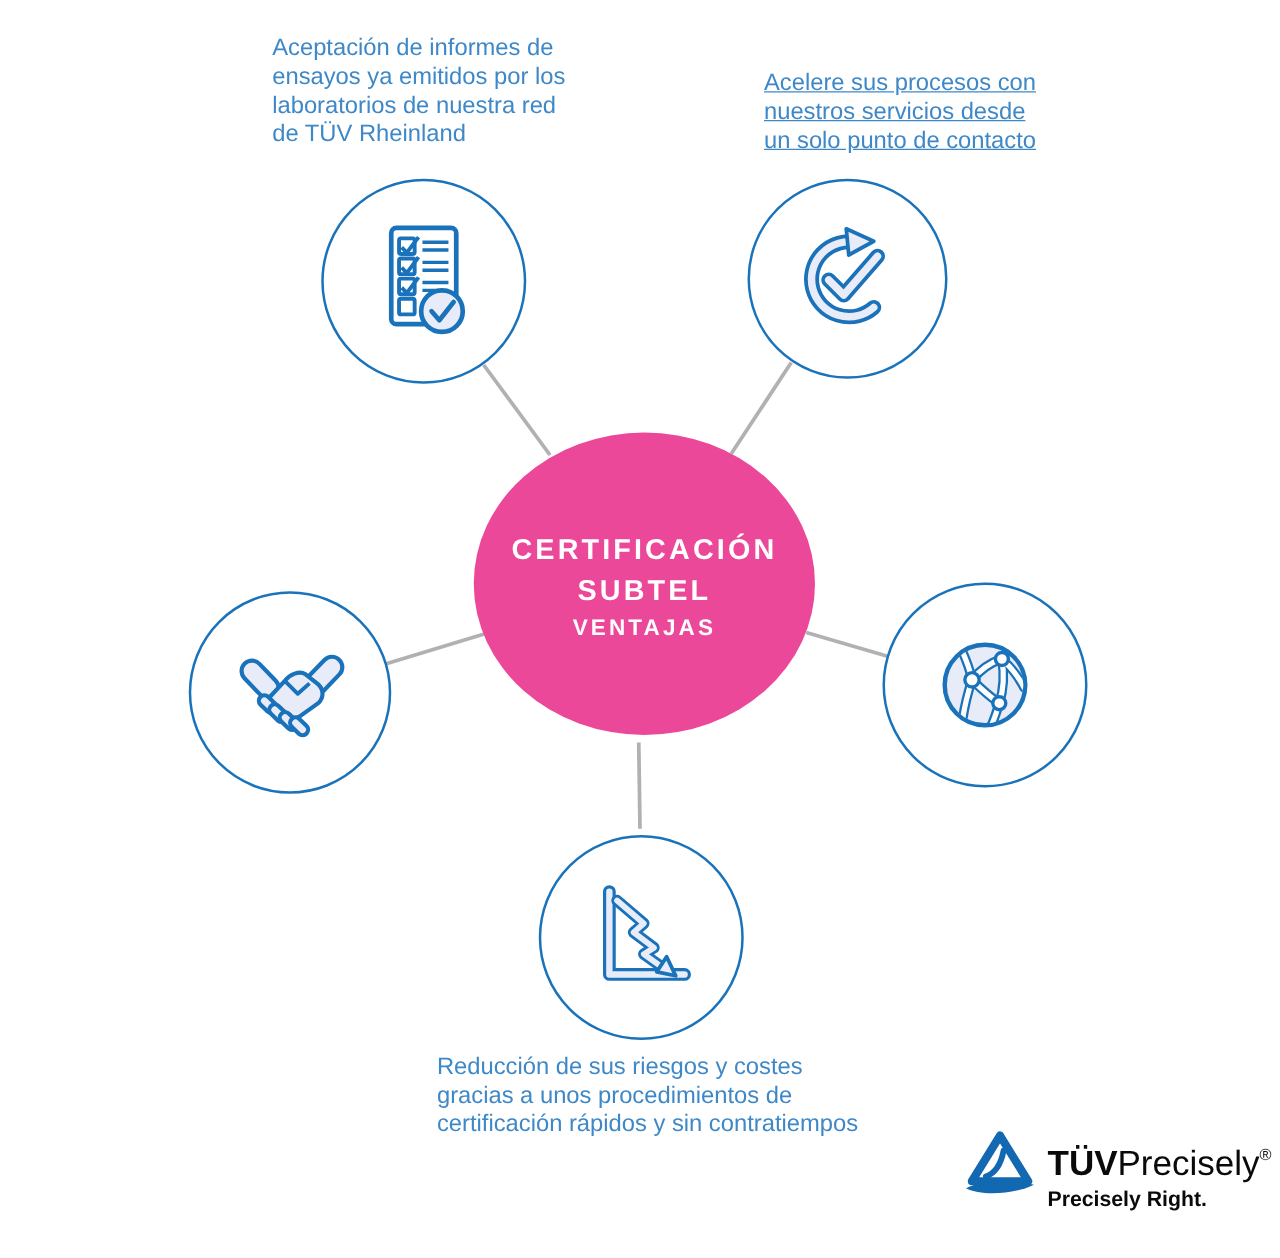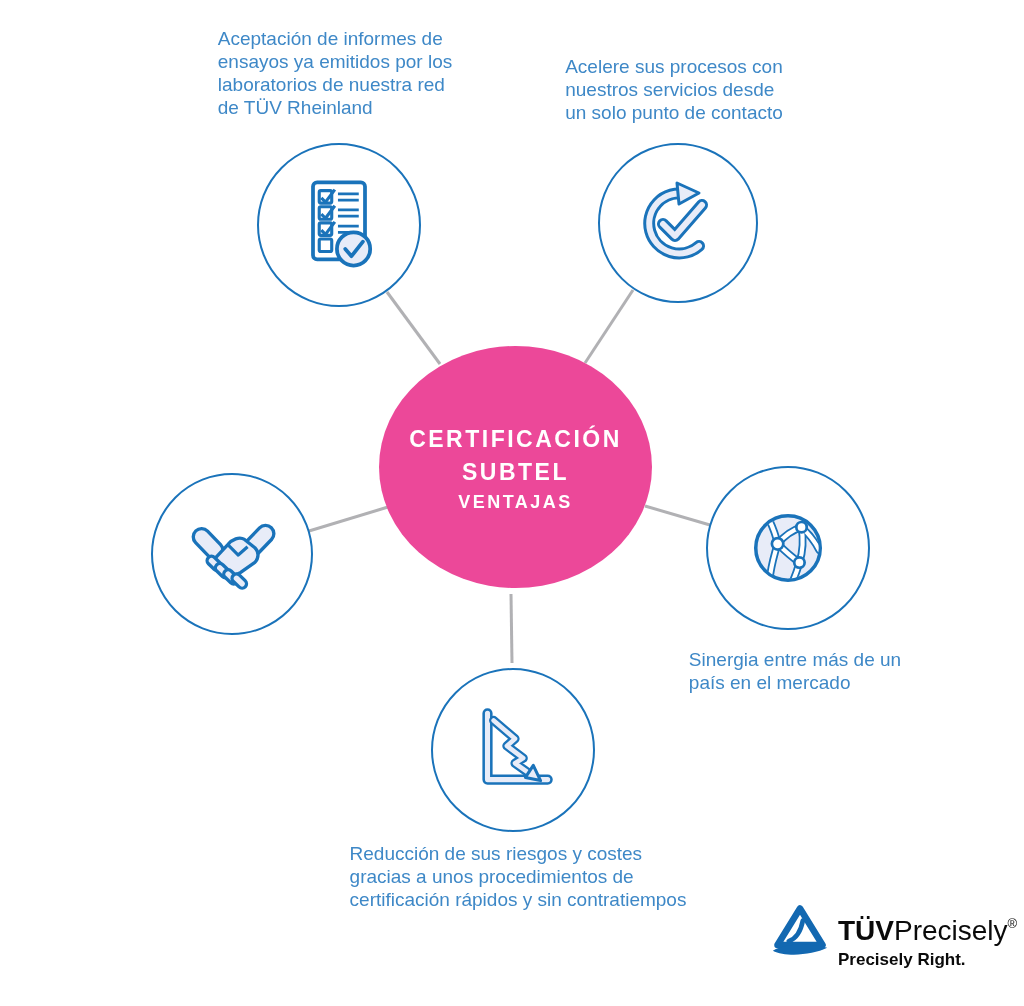--- a/index.html
+++ b/index.html
@@ -66,21 +66,21 @@
     position: absolute;
     transform: translateX(-50%);
     color: #3e88c7;
     font-size: 19px;
     line-height: 23px;
     text-align: left;
     white-space: pre-line;
     z-index: 2;
   }
   .label-tl { left: 335px; top: 27px; }
-  .label-tr { left: 674px; top: 55px; }
+  .label-tr { left: 720px; top: 55px; text-decoration: underline; }
   .label-l  { left: 235px; top: 648px; }
   .label-r  { left: 795px; top: 648px; }
   .label-b  { left: 518px; top: 842px; }
   .logo {
     position: absolute;
     left: 770px; top: 899px;
     display: flex;
     align-items: flex-start;
     z-index: 2;
   }
@@ -210,22 +210,20 @@
           <path d="M63 30 Q74 40 80 52"></path>
         </g>
       </g>
       <g fill="#ffffff" stroke="#1a73ba" stroke-width="2.6">
         <circle cx="40" cy="46" r="5.5"></circle>
         <circle cx="63" cy="30" r="5"></circle>
         <circle cx="61" cy="64" r="5"></circle>
       </g>
     </svg>
   </div>
-  <div class="node-label label-r">Sinergia entre más de un
-país en el mercado</div>
 
   <div class="node-circle b">
     <svg width="102" height="102" viewBox="0 0 100 100">
       <g fill="none" stroke-linecap="round" stroke-linejoin="round">
         <path d="M25 14 L25 79 L84 79" stroke="#1a73ba" stroke-width="10"></path>
         <path d="M25 14 L25 79 L84 79" stroke="#e8ecf8" stroke-width="5"></path>
         <path d="M31 21 L52 39 L44 46 L60 58 L52 63 L66 73" stroke="#1a73ba" stroke-width="9"></path>
         <path d="M31 21 L52 39 L44 46 L60 58 L52 63 L66 73" stroke="#e8ecf8" stroke-width="4.5"></path>
       </g>
       <polygon points="77,80 69.9,65.1 62.2,76.9" fill="#e8ecf8" stroke="#1a73ba" stroke-width="3" stroke-linejoin="round"></polygon>

